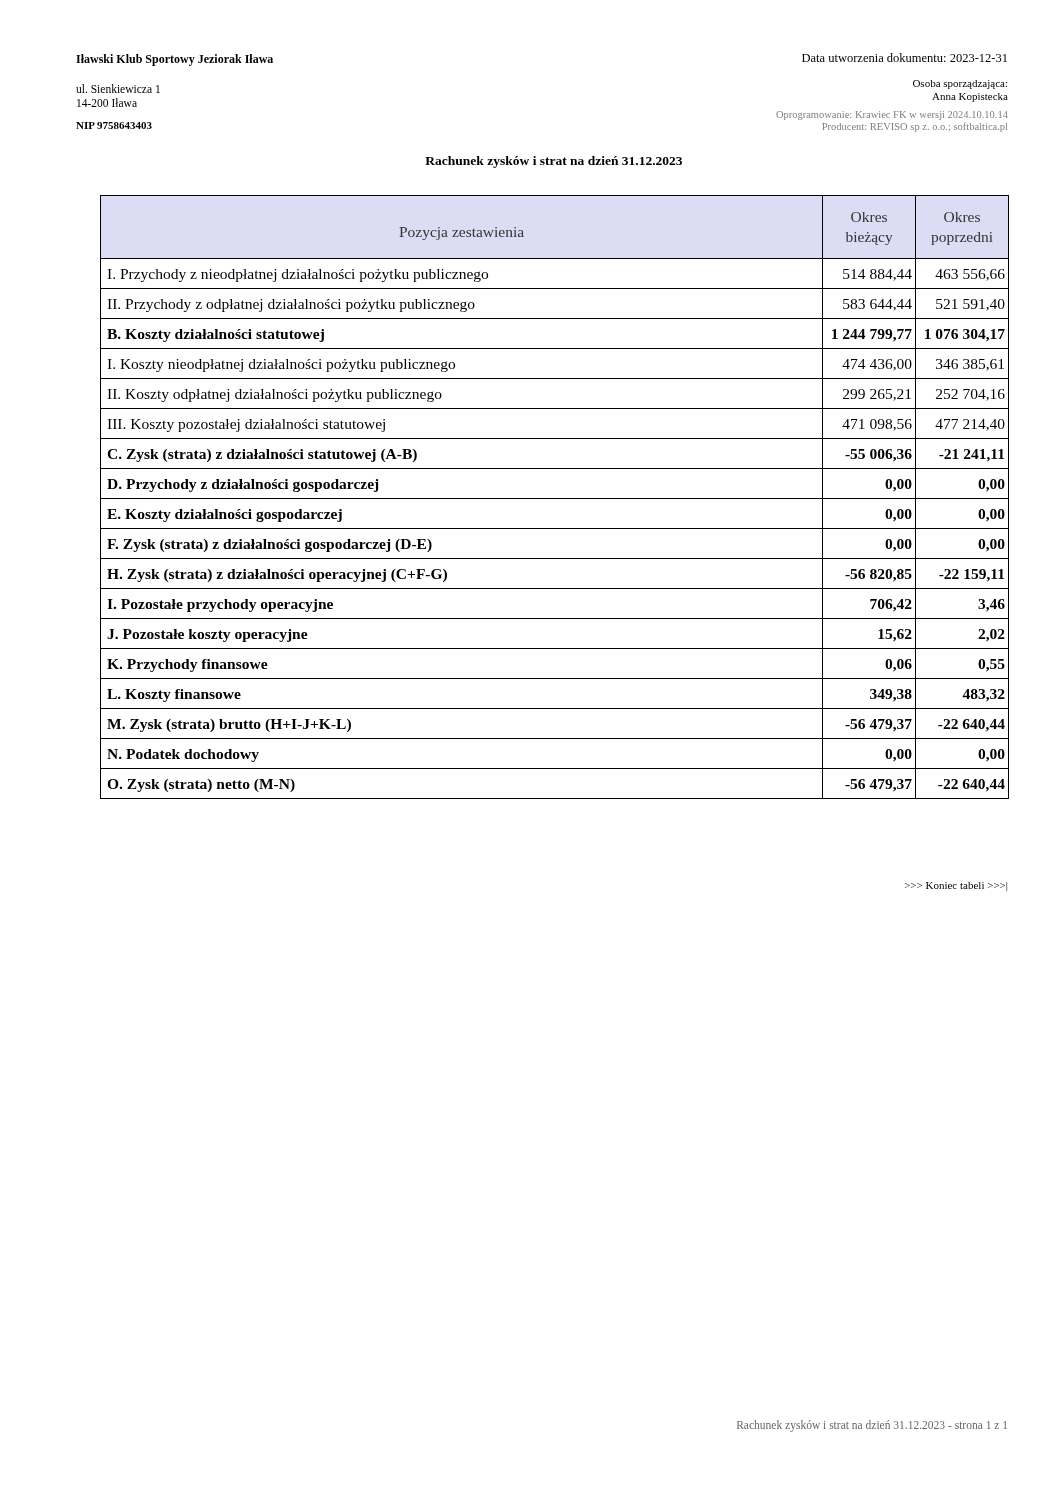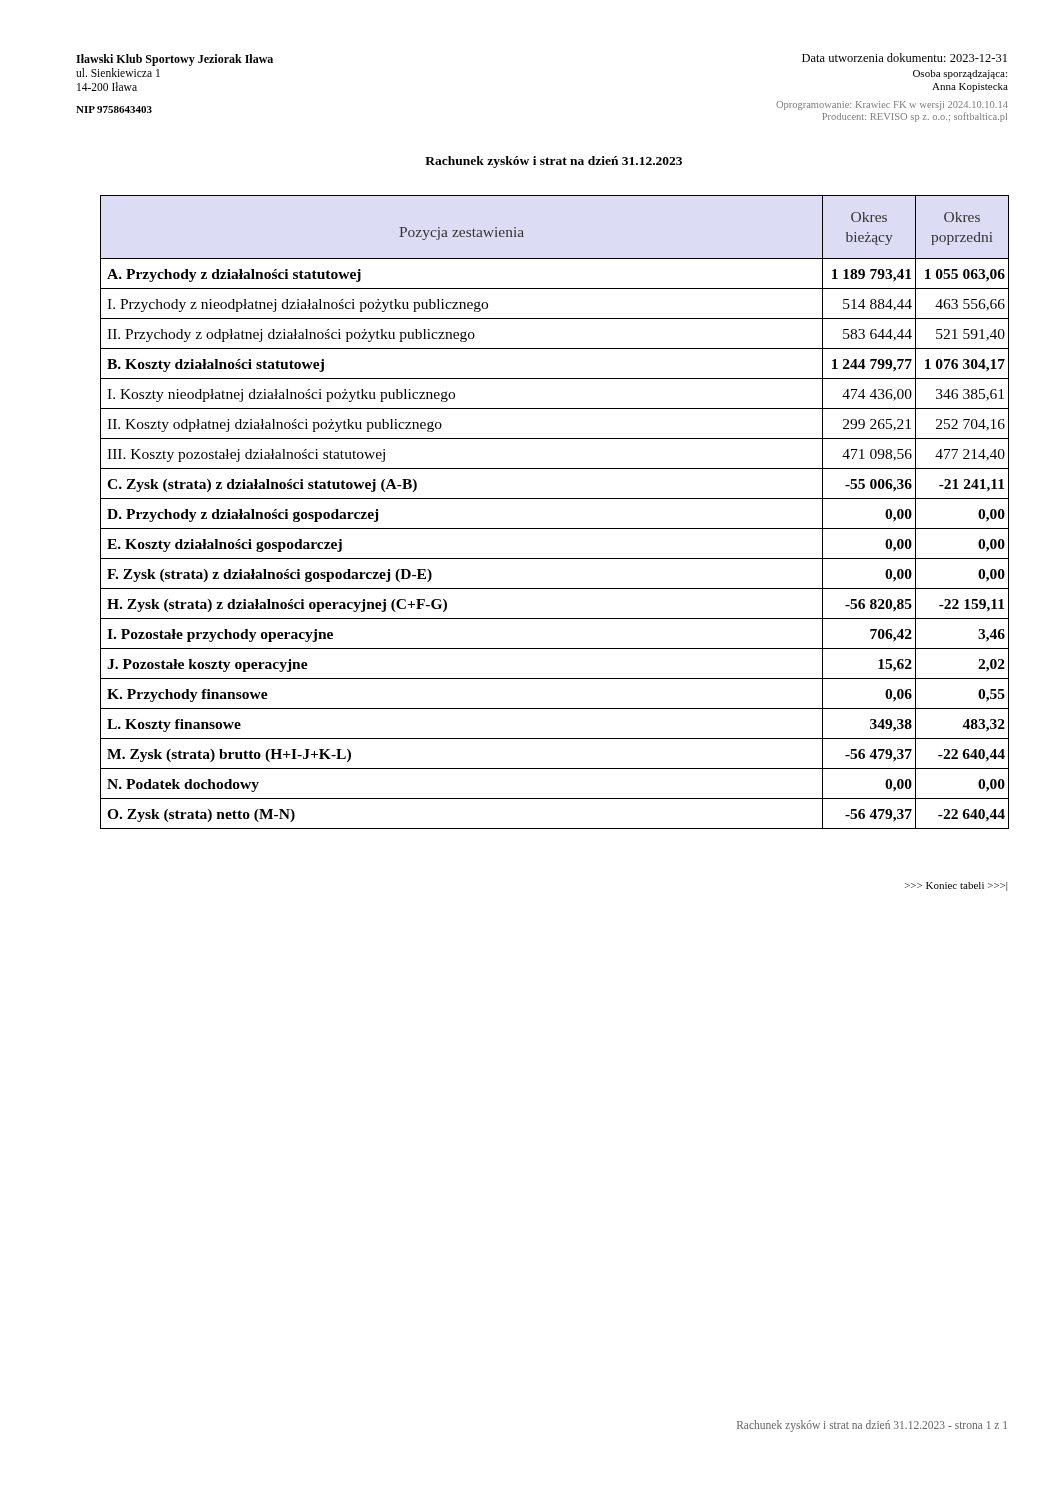--- a/index.html
+++ b/index.html
@@ -1,21 +1,21 @@
 <!DOCTYPE html>
 <html><head>
   <meta charset="utf-8">
   <style>
     html, body { margin: 0; padding: 0; background: #ffffff; }
     body { width: 1058px; height: 1497px; position: relative; font-family: "Liberation Serif", "DejaVu Serif", serif; color: #000; }
     .org-block { position: absolute; left: 76px; top: 52px; font-size: 11.5px; line-height: 14px; }
-    .org-name { font-weight: bold; font-size: 12px; margin-bottom: 0; }
+    .org-name { font-weight: bold; font-size: 12px; margin-bottom: 16px; }
     .org-nip { margin-top: 8px; font-weight: bold; font-size: 11px; }
     .meta-block { position: absolute; right: 50px; top: 52px; text-align: right; font-size: 11.5px; line-height: 13px; }
-    .meta-date { font-size: 12.5px; margin-bottom: 2px; }
+    .meta-date { font-size: 12.5px; margin-bottom: 12px; }
     .meta-person { font-size: 11px; }
     .meta-soft { color: #808080; font-size: 10.5px; margin-top: 6px; line-height: 12px; text-align: right; }
     .report-title { position: absolute; left: 0; width: 1108px; top: 153px; text-align: center; font-weight: bold; font-size: 13.5px; }
     table.report { position: absolute; left: 100px; top: 195px; width: 909px; border-collapse: collapse; font-size: 15.5px; }
     table.report th, table.report td { border: 1.5px solid #000; padding: 0 6px; height: 29px; }
     table.report th { background: #dcdcf5; font-weight: normal; color: #333; line-height: 20px; padding-top: 11px; padding-bottom: 2px; height: 46px; }
     table.report th.col-pos { width: 694px; }
     table.report th.col-num { width: 86px; padding: 8px 2px; }
     table.report td.num { text-align: right; white-space: nowrap; padding: 0 3px 0 2px; }
     table.report tr.bold td { font-weight: bold; }
@@ -52,25 +52,20 @@
         <div>Okres</div>
         <div>bieżący</div>
       </th>
       <th class="col-num">
         <div>Okres</div>
         <div>poprzedni</div>
       </th>
     </tr>
   </thead>
   <tbody id="rows">
-      <tr class="bold">
-        <td>A. Przychody z działalności statutowej</td>
-        <td class="num">1 189 793,41</td>
-        <td class="num">1 055 063,06</td>
-      </tr>
       <tr>
         <td>I. Przychody z nieodpłatnej działalności pożytku publicznego</td>
         <td class="num">514 884,44</td>
         <td class="num">463 556,66</td>
       </tr>
       <tr>
         <td>II. Przychody z odpłatnej działalności pożytku publicznego</td>
         <td class="num">583 644,44</td>
         <td class="num">521 591,40</td>
       </tr>

